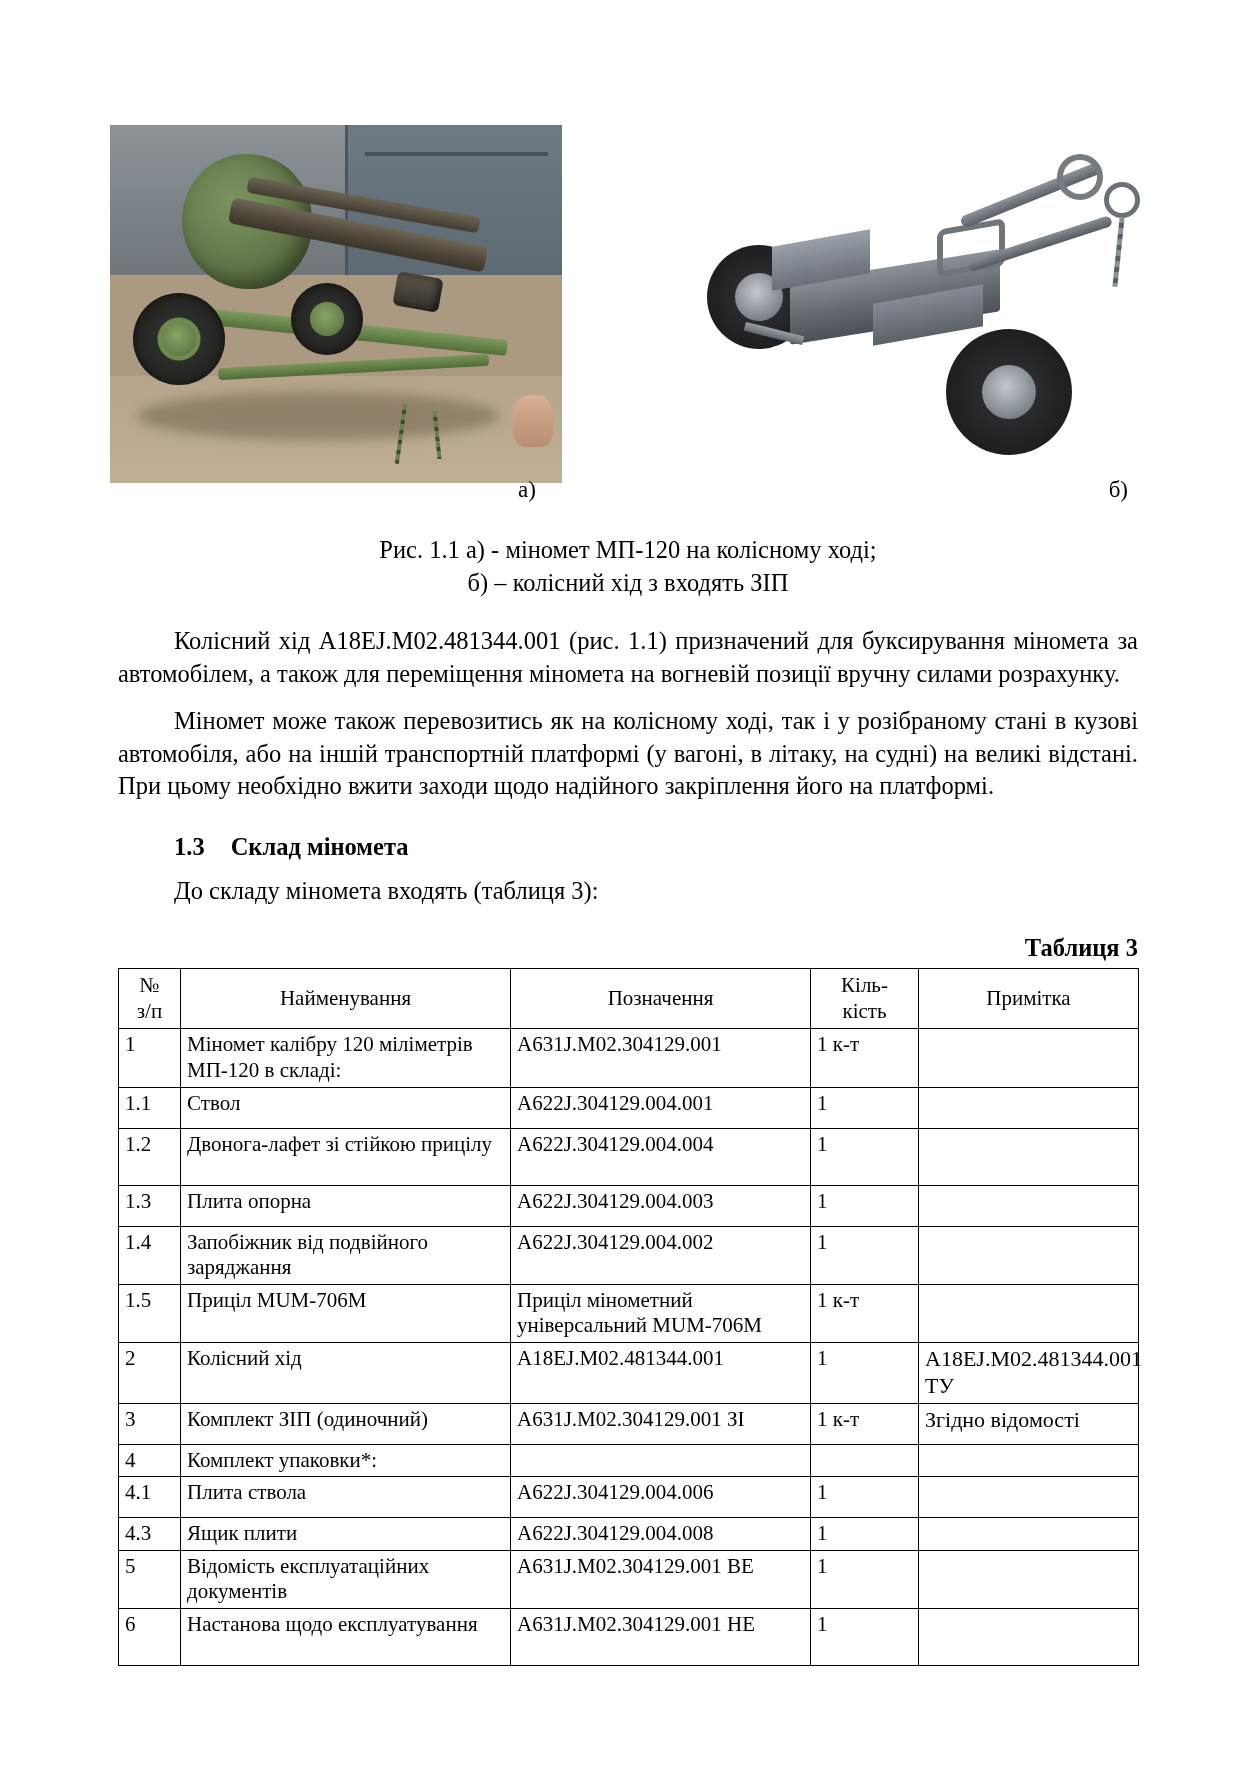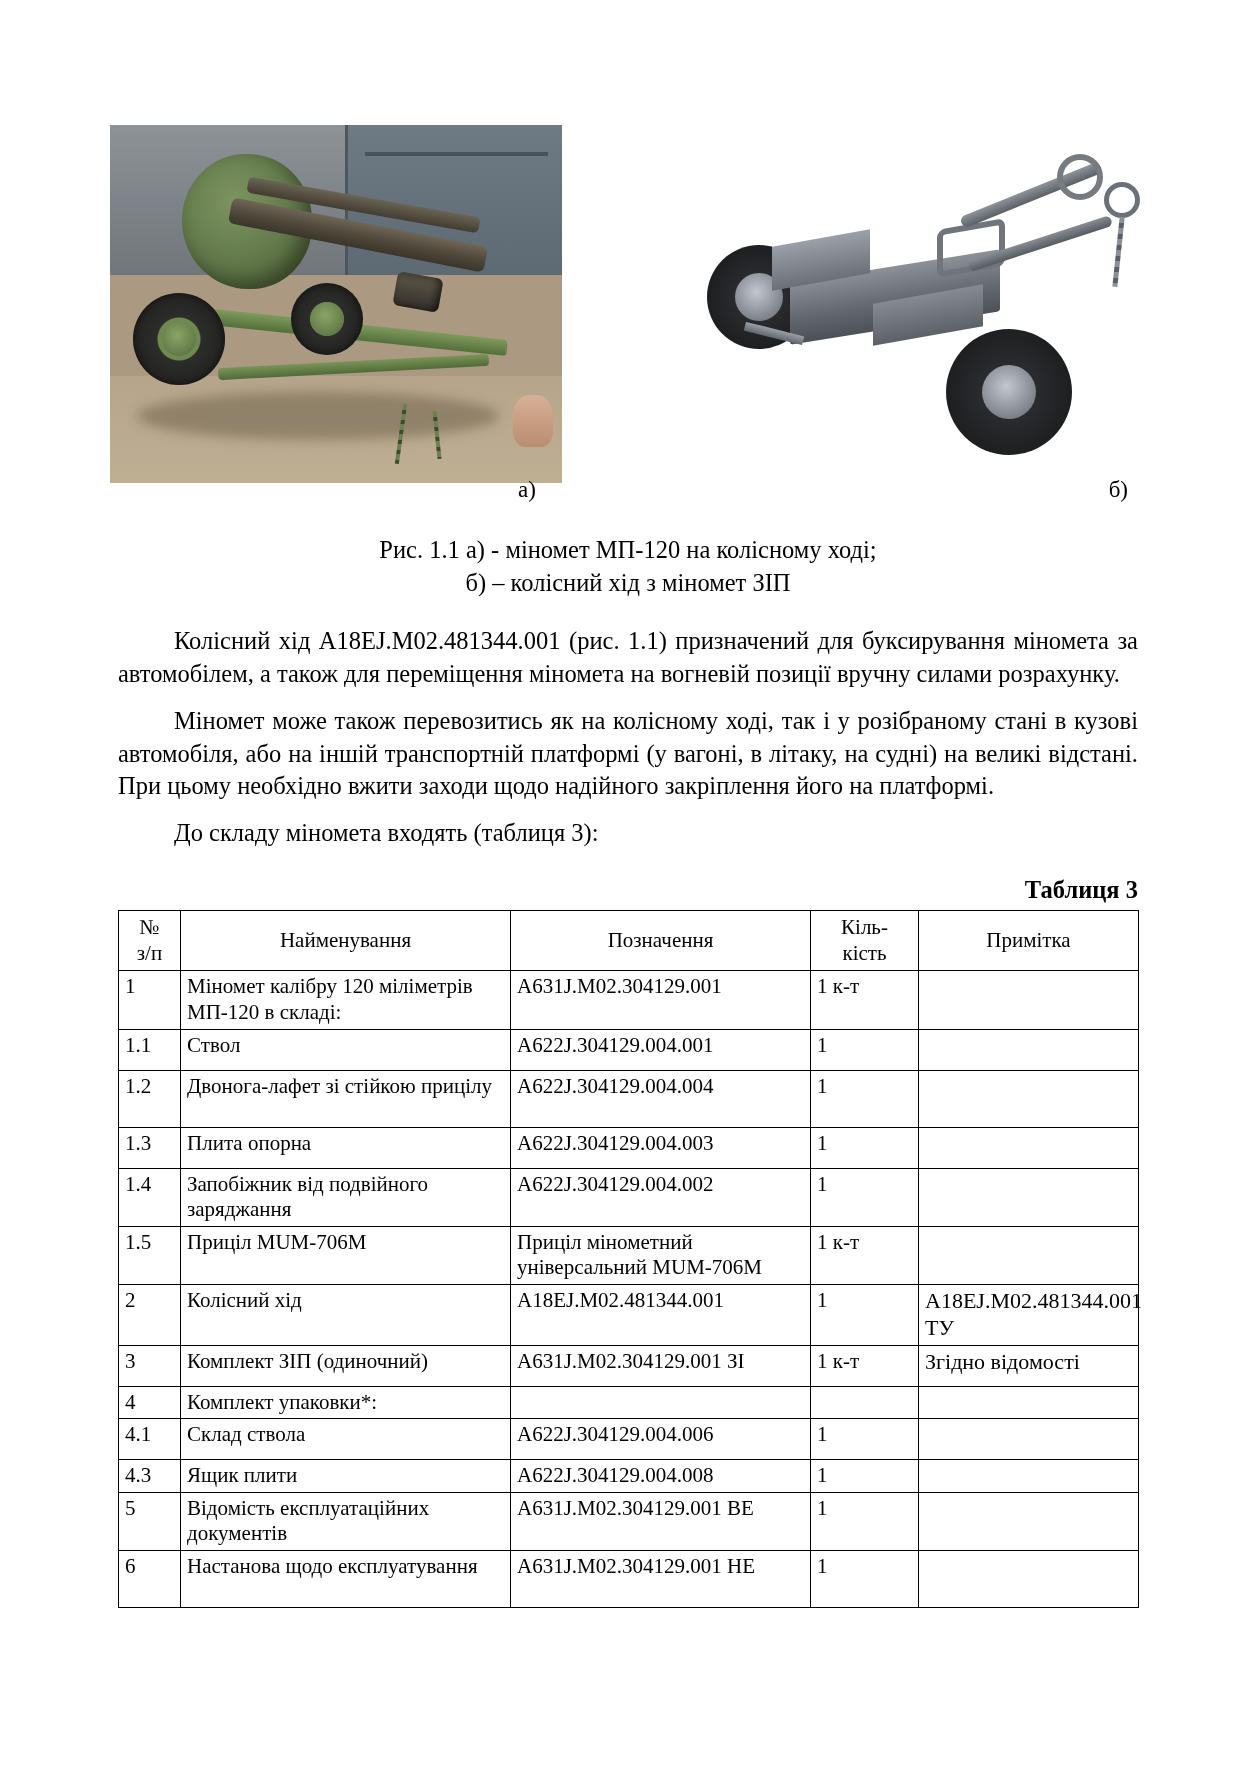--- a/index.html
+++ b/index.html
@@ -326,26 +326,27 @@
       <div class="wheel front"></div>
       <div class="rim front"></div>
     </div>
 
     <div class="fig-label-a">а)</div>
     <div class="fig-label-b">б)</div>
   </div>
 
   <div class="fig-caption">
     <div>Рис. 1.1 а) - міномет МП-120 на колісному ході;</div>
-    <div>б) – колісний хід з міномет ЗІП</div>
+    <div>б) – колісний хід з входять ЗІП</div>
   </div>
 
   <p class="body-par first">Колісний хід A18EJ.M02.481344.001 (рис. 1.1) призначений для буксирування міномета за автомобілем, а також для переміщення міномета на вогневій позиції вручну силами розрахунку.</p>
   <p class="body-par">Міномет може також перевозитись як на колісному ході, так і у розібраному стані в кузові автомобіля, або на іншій транспортній платформі (у вагоні, в літаку, на судні) на великі відстані. При цьому необхідно вжити заходи щодо надійного закріплення його на платформі.</p>
 
+  <h2 class="section"><span class="num">1.3</span><span>Склад міномета</span></h2>
 
   <p class="body-par">До складу міномета входять (таблиця 3):</p>
 
   <div class="table-title">Таблиця 3</div>
 
   <table class="composition">
     <colgroup>
       <col class="c-no">
         <col class="c-name">
         <col class="c-desig">
@@ -426,21 +427,21 @@
       </tr>
       <tr>
         <td class="no">4</td>
         <td>Комплект упаковки*:</td>
         <td class="desig"></td>
         <td class="qty"></td>
         <td class="note"></td>
       </tr>
       <tr class="short">
         <td class="no">4.1</td>
-        <td>Склад ствола</td>
+        <td>Плита ствола</td>
         <td class="desig">A622J.304129.004.006</td>
         <td class="qty">1</td>
         <td class="note"></td>
       </tr>
       <tr>
         <td class="no">4.3</td>
         <td>Ящик плити</td>
         <td class="desig">A622J.304129.004.008</td>
         <td class="qty">1</td>
         <td class="note"></td>

